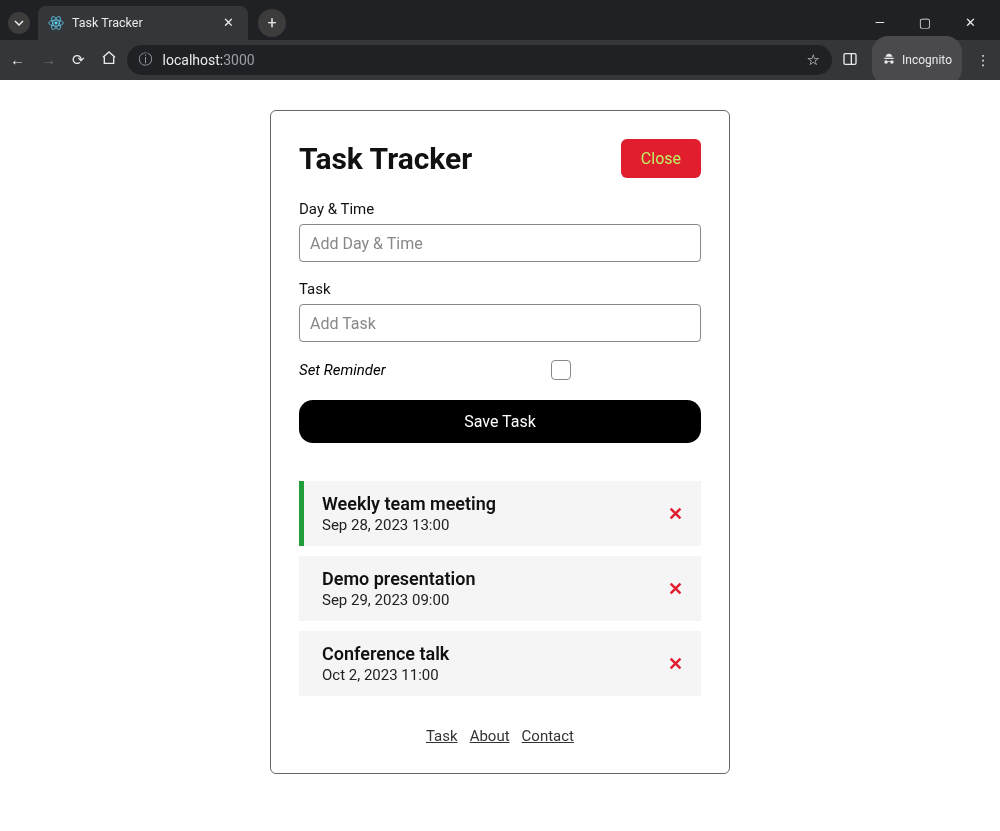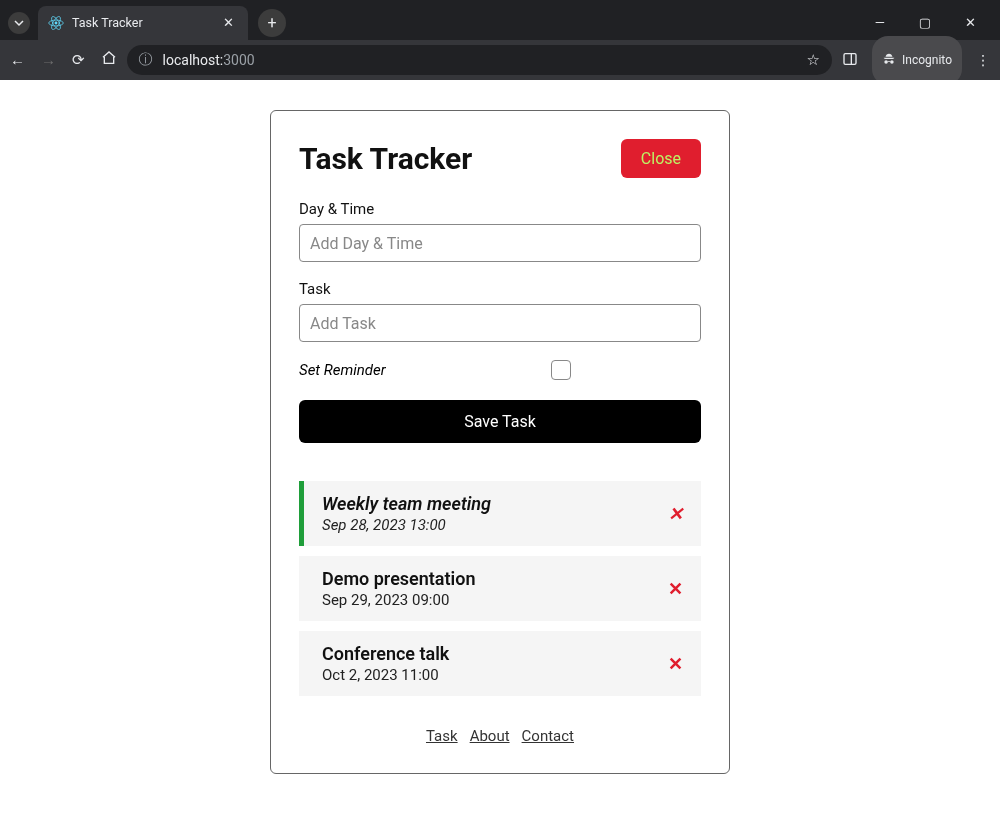--- a/index.html
+++ b/index.html
@@ -45,24 +45,24 @@
 
     .form-control { margin-bottom: 18px; }
     .form-control label { display: block; font-size: 15px; color: #111; margin-bottom: 6px; }
     .form-control input[type="text"] { width: 100%; height: 38px; padding: 6px 10px; font-size: 16px; border: 1px solid #888; border-radius: 4px; color: #333; }
     .form-control input[type="text"]::placeholder { color: #888; }
 
     .form-control-check { display: flex; align-items: center; justify-content: space-between; margin-bottom: 20px; font-style: italic; }
     .form-control-check label { font-size: 15px; }
     .custom-check { width: 20px; height: 20px; border: 1.5px solid #888; border-radius: 4px; margin-right: 130px; cursor: pointer; }
 
-    .btn-save { display: block; width: 100%; background: #000; color: #fff; border: none; padding: 12px; font-size: 16px; border-radius: 6px; cursor: pointer; margin-bottom: 38px; }
+    .btn-save { display: block; width: 100%; background: #000; color: #fff; border: none; padding: 12px; font-size: 16px; border-radius: 14px; cursor: pointer; margin-bottom: 38px; }
 
     .task { background: #f5f5f5; margin-bottom: 10px; padding: 12px 18px; display: flex; align-items: center; justify-content: space-between; }
-    .task.reminder { border-left: 5px solid #1f9e3a; font-style: italic; }
+    .task.reminder { border-left: 5px solid #1f9e3a; }
     .task:not(.reminder) { border-left: 5px solid transparent; }
     .task-info h3 { font-size: 18px; font-weight: 600; color: #111; margin-bottom: 2px; }
     .task-info p { font-size: 15px; color: #222; }
     .delete-icon { color: #e01e2e; font-size: 18px; font-weight: bold; cursor: pointer; }
 
     footer { text-align: center; margin-top: 30px; }
     footer a { color: #333; font-size: 15px; margin: 0 6px; cursor: pointer; text-decoration: underline; }
   </style>
 </head>
 <body>

